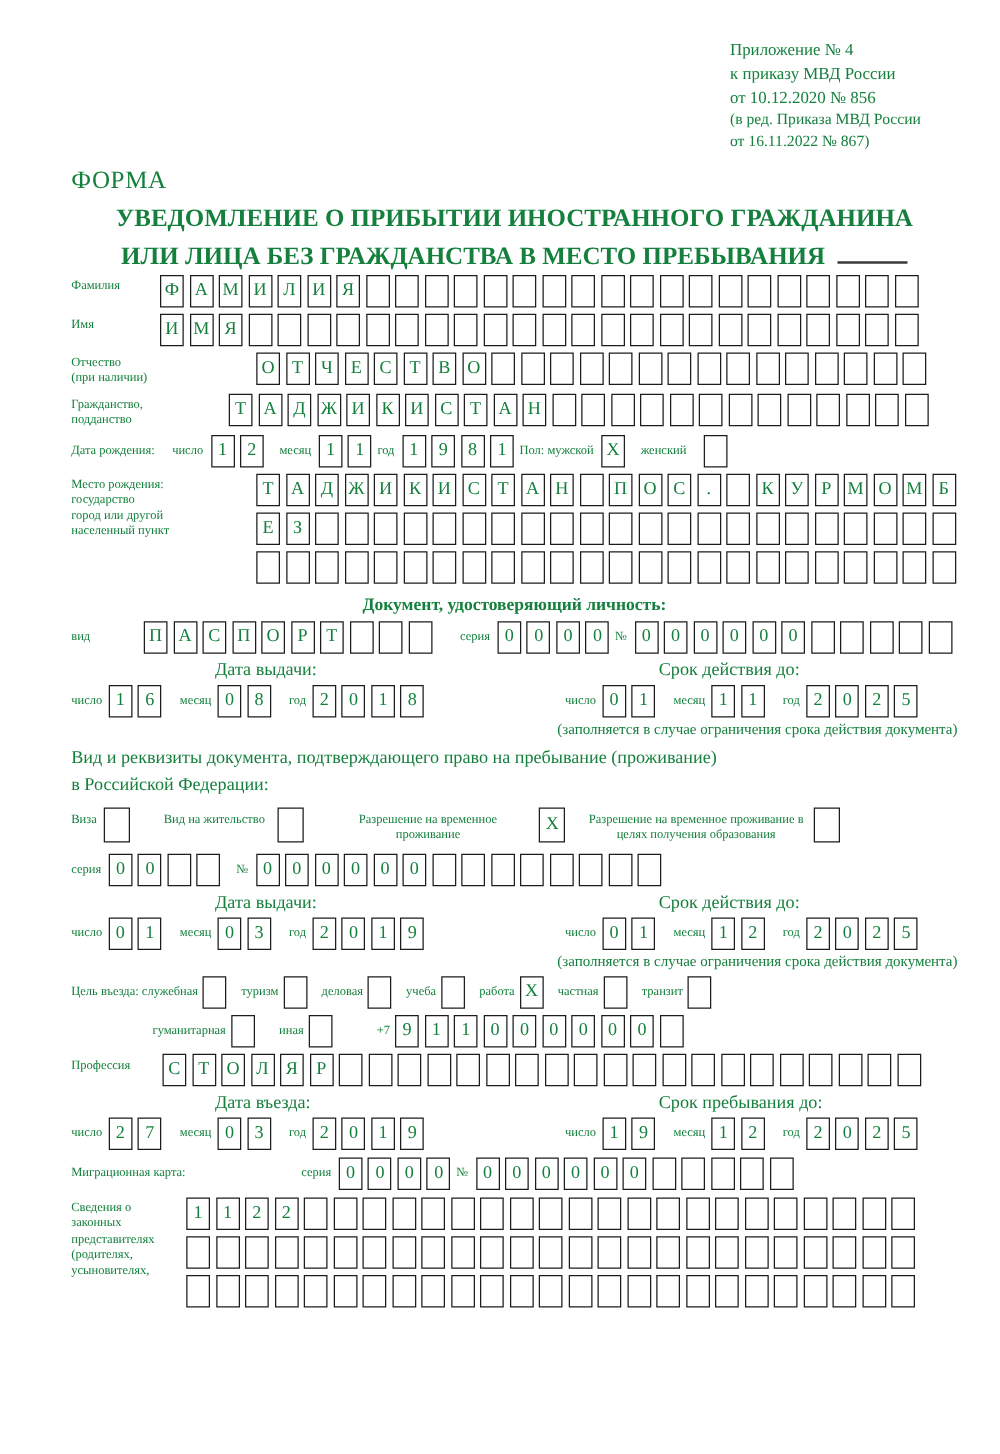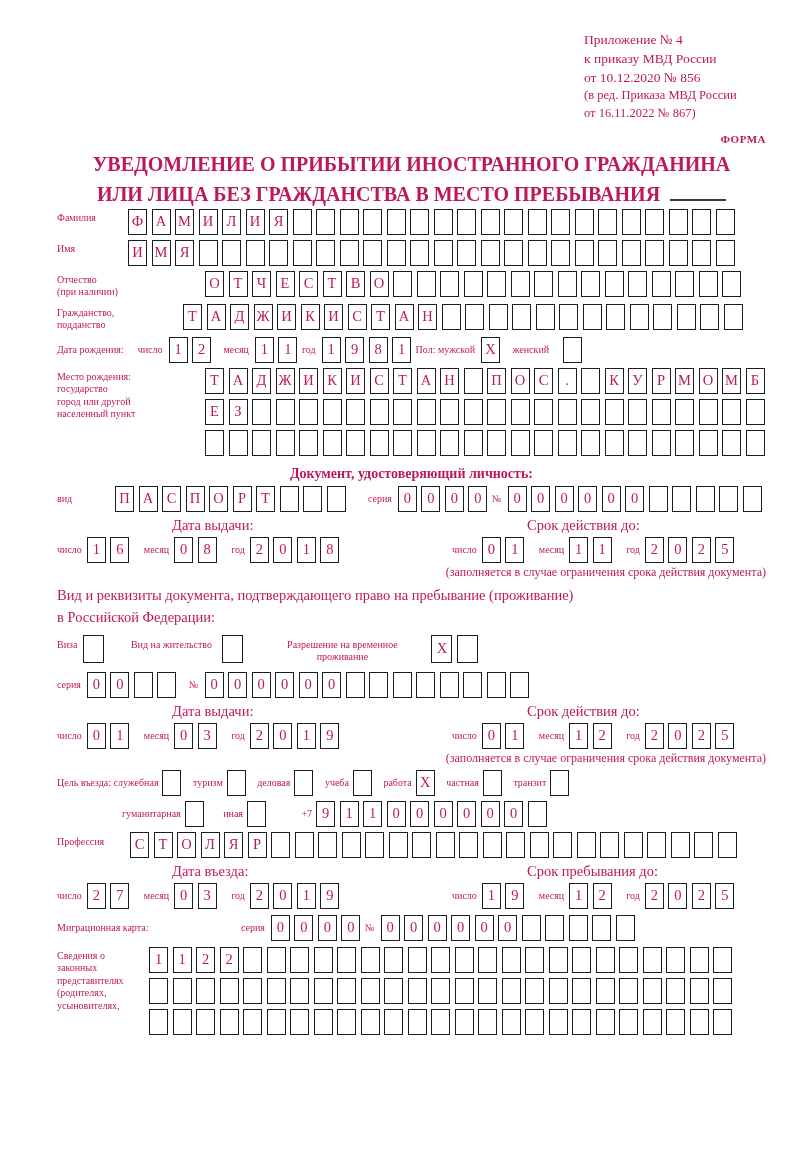--- a/index.html
+++ b/index.html
@@ -1,24 +1,24 @@
 <!DOCTYPE html>
 <html><head>
 <meta charset="utf-8">
 <style>
   html,body{margin:0;padding:0;background:#fff;}
   .page{
     width:800px;height:1163px;box-sizing:border-box;overflow:hidden;
-    background:#fff;color:#be185d;
+    background:#fff;color:#15803d;
     font-family:"Liberation Serif","DejaVu Serif",serif;
     padding:30px 34px 0 57px;position:relative;
   }
   .hdr{margin-left:527px;font-size:13.5px;line-height:1.42;}
   .hdr .sub{font-size:12.5px;}
-  .forma{text-align:right;font-weight:bold;font-size:11px;margin-top:10px;letter-spacing:.5px;}
+  .forma{text-align:left;font-weight:normal;font-size:20px;margin-top:10px;letter-spacing:.5px;}
   .title{text-align:center;font-weight:bold;font-size:20px;line-height:1.5;margin-top:4px;}
   .blank-line{display:inline-block;width:56px;height:13px;border-bottom:2px solid #3a3a3a;margin-left:10px;}
   .sec{font-weight:bold;font-size:14.2px;margin-top:22px;margin-bottom:16px;letter-spacing:.2px;}
   .lbl{font-size:10px;line-height:1.25;}
   .row{display:flex;align-items:flex-start;margin-bottom:5px;}
   .cells{display:flex;flex-wrap:nowrap;}
   .cb{
     flex:none;display:inline-flex;align-items:center;justify-content:center;
     width:17px;height:24px;border:1.5px solid #1c1c1c;margin-right:4.5px;
     font-size:14.5px;background:#fff;
@@ -421,20 +421,21 @@
         <span class="cb"></span>
       </span>
     <span class="lbl mr10" style="margin-left:22px;">Вид на жительство</span>
     <span class="cells big">
         <span class="cb"></span>
       </span>
     <span class="lbl ctr w160" style="margin-left:14px;margin-right:8px;">Разрешение на временное проживание</span>
     <span class="cells big">
         <span class="cb">X</span>
       </span>
+    <span class="lbl ctr w170" style="margin-left:14px;margin-right:8px;">Разрешение на временное проживание в целях получения образования</span>
     <span class="cells big">
         <span class="cb"></span>
       </span>
   </div>
 
   <div class="row inl">
     <span class="lbl">серия</span>
     <span class="cells">
         <span class="cb">0</span>
         <span class="cb">0</span>

